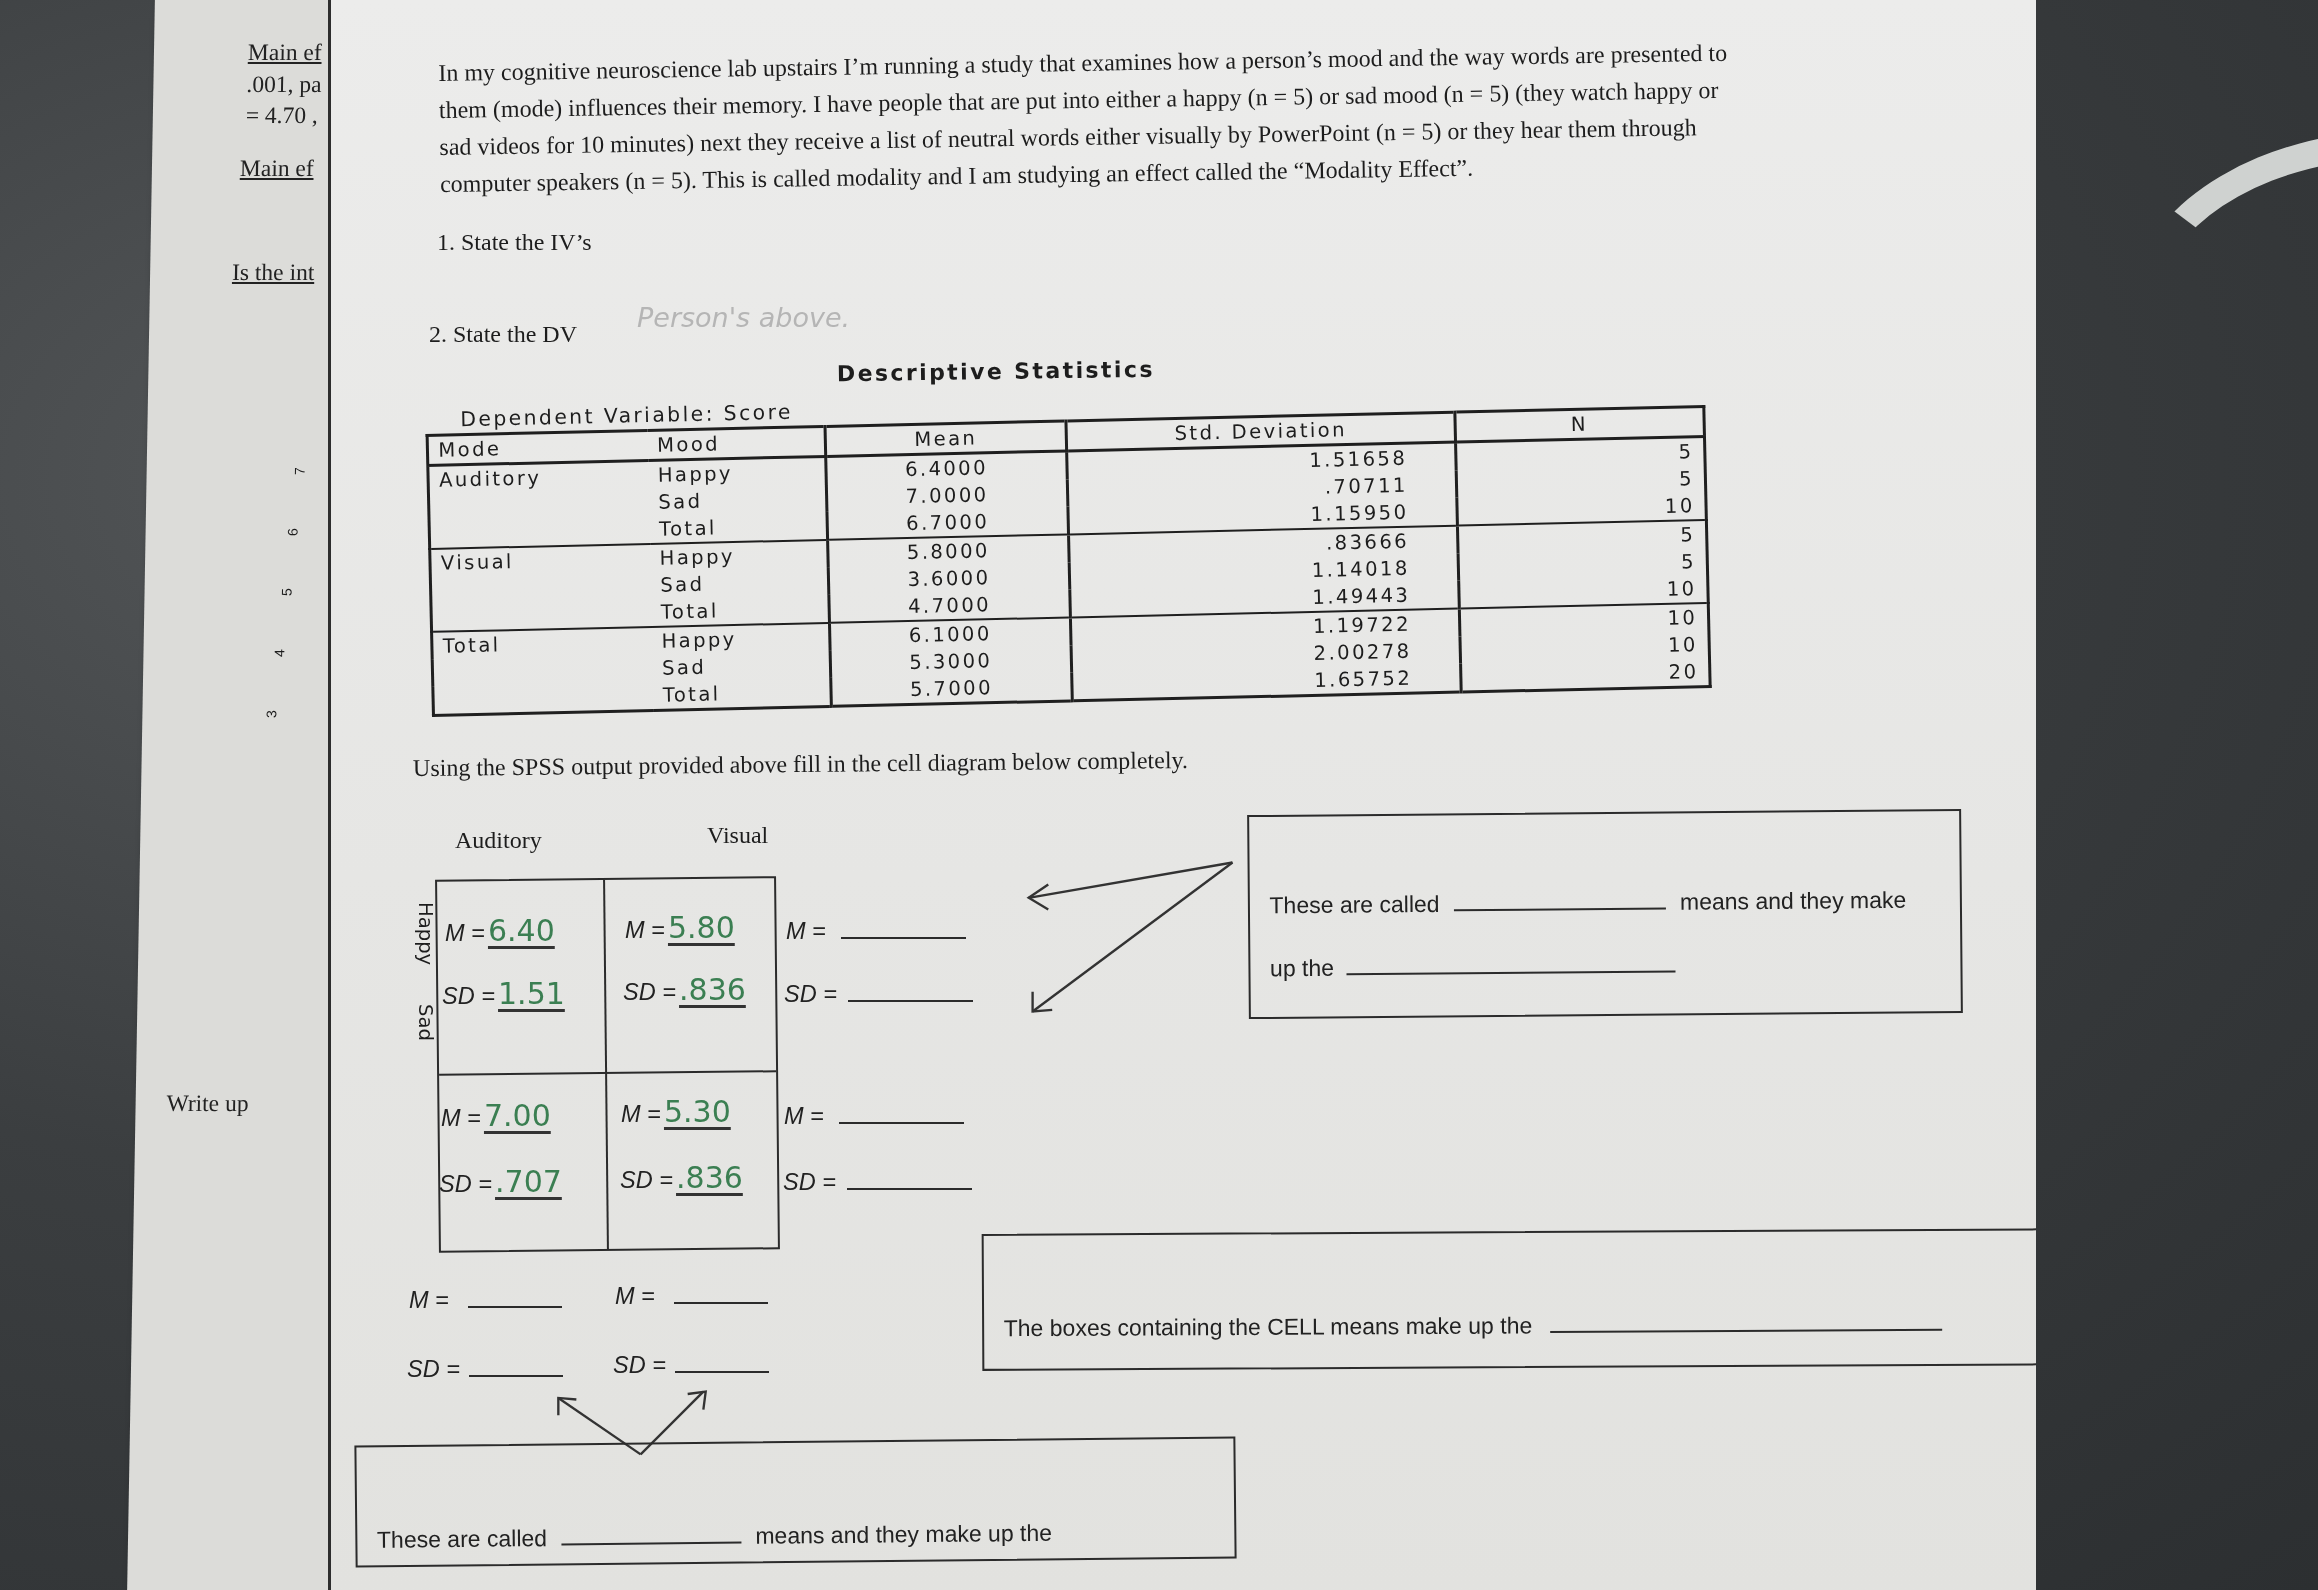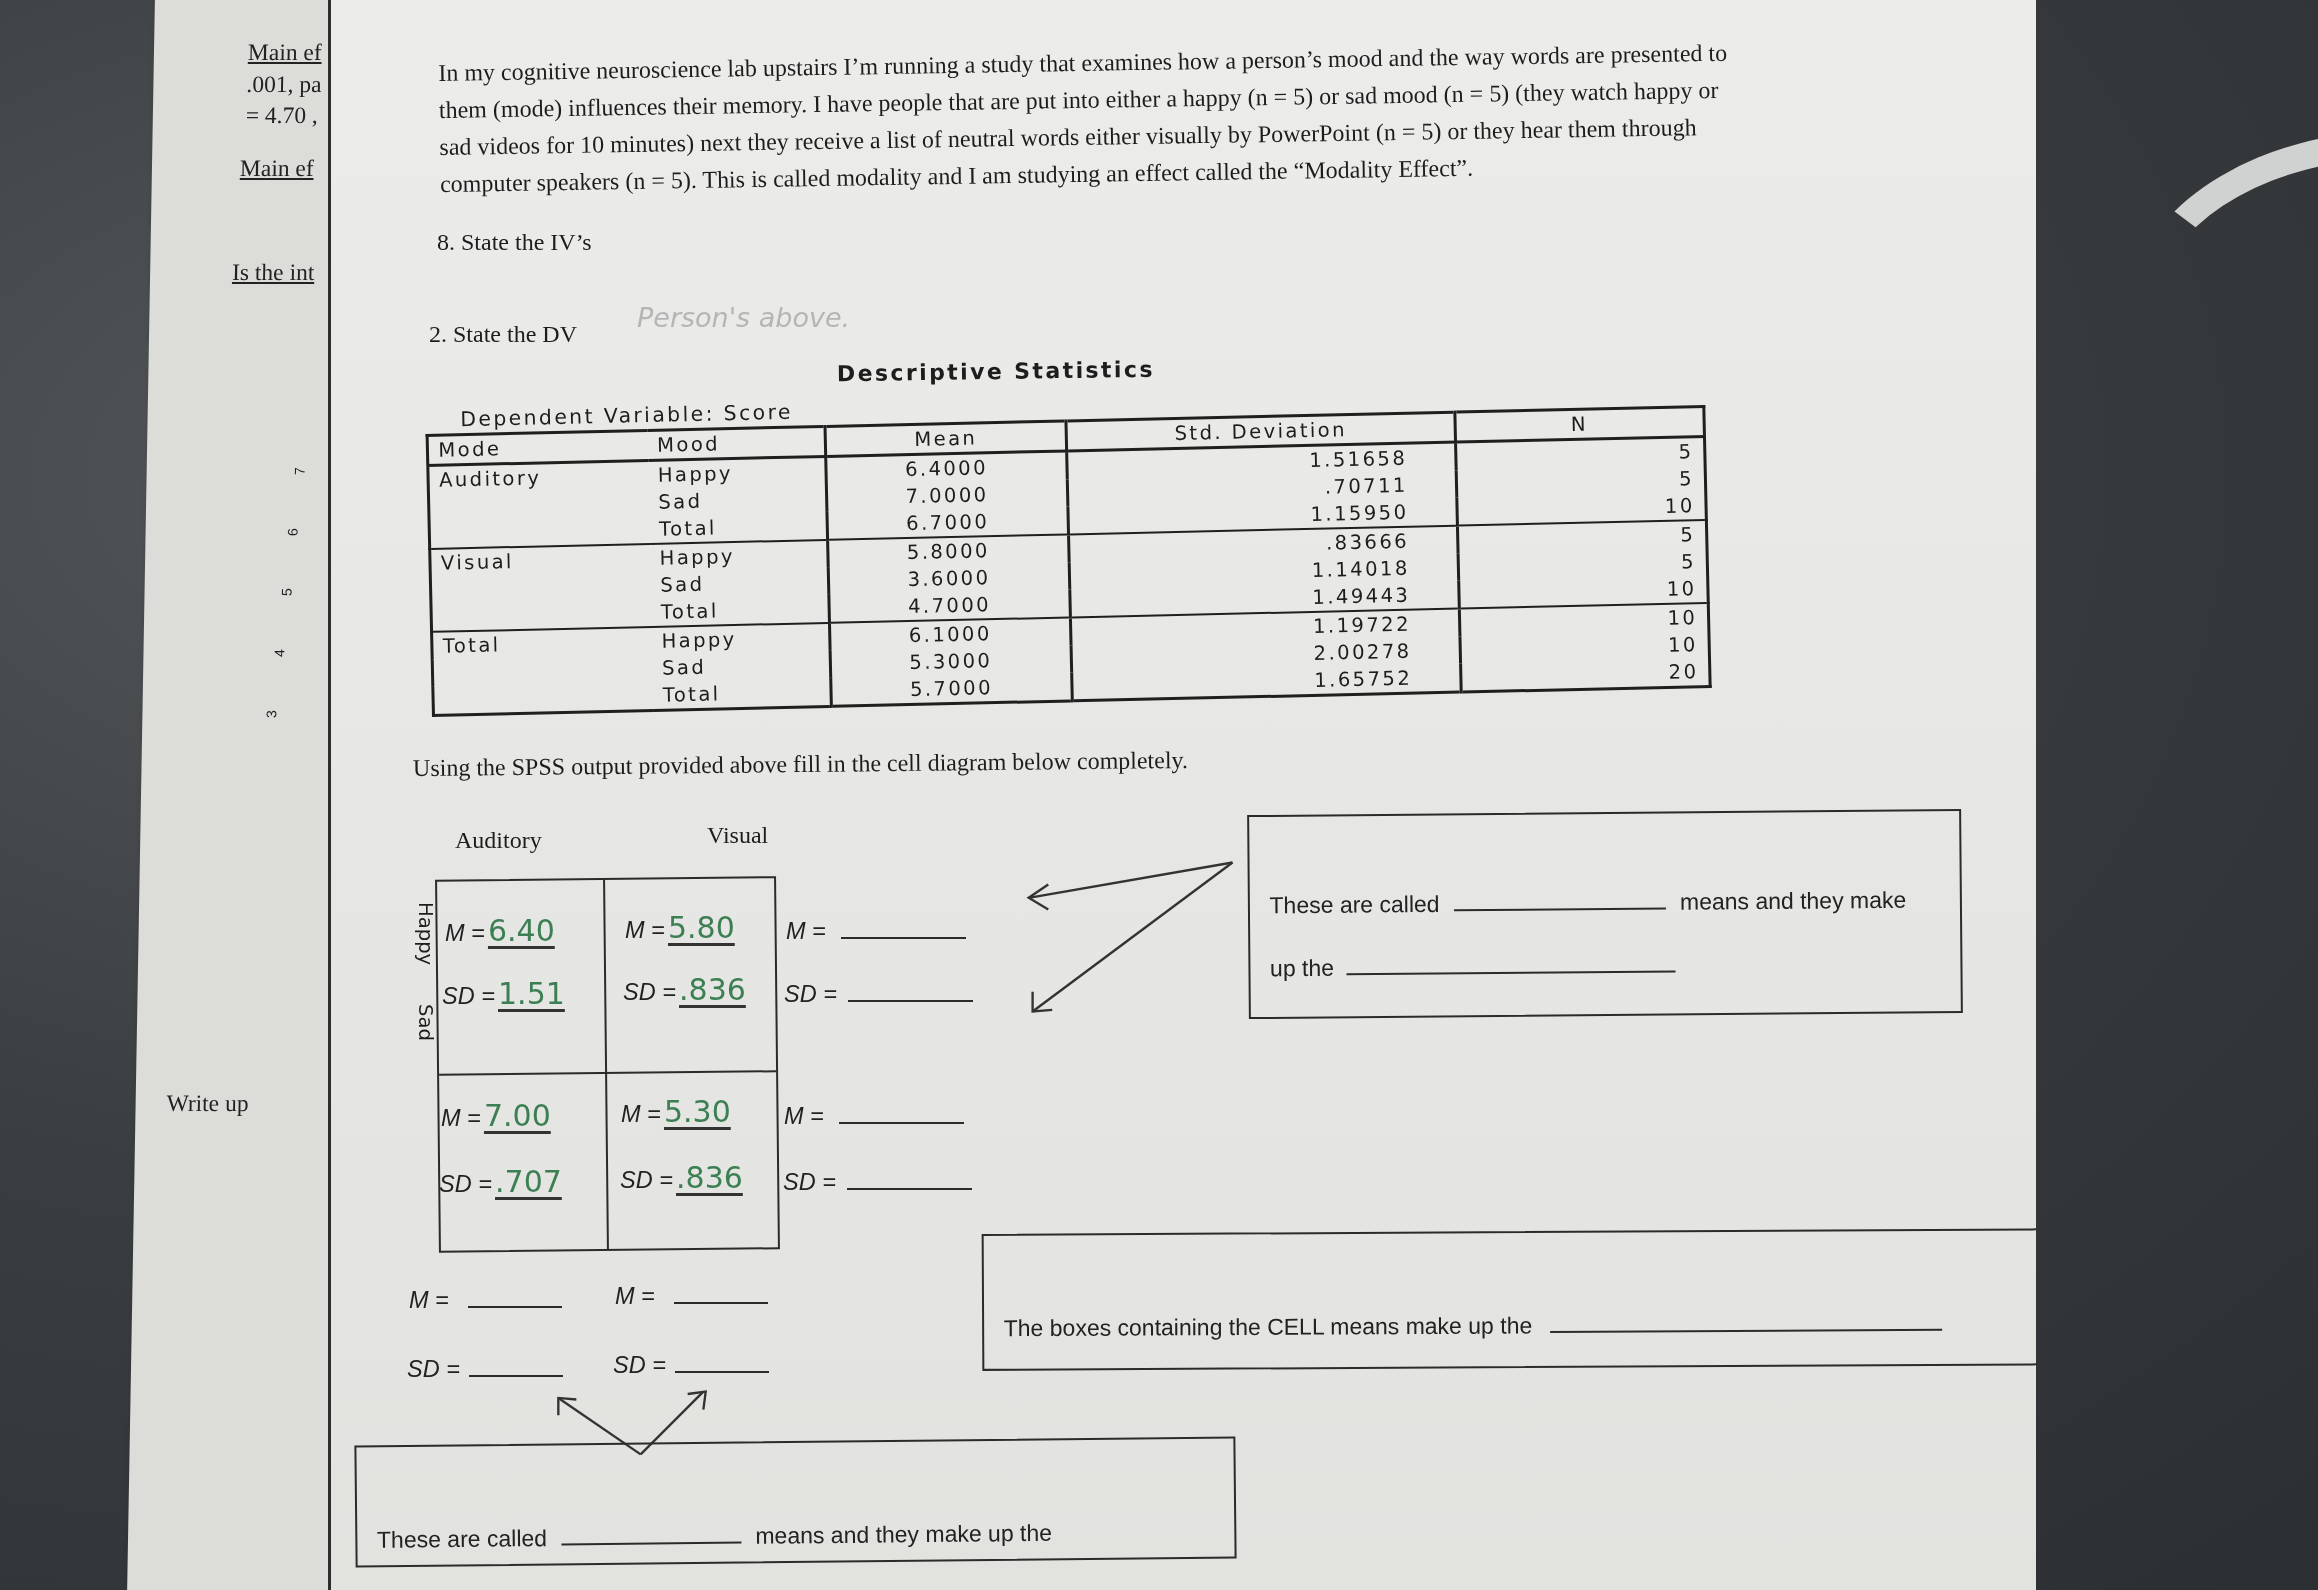--- a/index.html
+++ b/index.html
@@ -81,21 +81,21 @@
 
 <div class="page">
 
   <div class="abs para" style="left:107px;top:55px;">
     <div>In my cognitive neuroscience lab upstairs I’m running a study that examines how a person’s mood and the way words are presented to</div>
     <div>them (mode) influences their memory. I have people that are put into either a happy (n = 5) or sad mood (n = 5) (they watch happy or</div>
     <div>sad videos for 10 minutes) next they receive a list of neutral words either visually by PowerPoint (n = 5) or they hear them through</div>
     <div>computer speakers (n = 5). This is called modality and I am studying an effect called the “Modality Effect”.</div>
   </div>
 
-  <div class="abs q" style="left:106px;top:229px;">8. State the IV’s</div>
+  <div class="abs q" style="left:106px;top:229px;">1. State the IV’s</div>
 
   <div class="abs q" style="left:98px;top:321px;">2. State the DV</div>
   <div class="abs hand" style="left:306px;top:302px;">Person's above.</div>
 
   <div class="abs ds-title" style="left:506px;top:359px;">Descriptive Statistics</div>
 
   <div class="spss">
     <div class="spss-dv">Dependent Variable: Score</div>
     <table class="stats">
       <thead>

